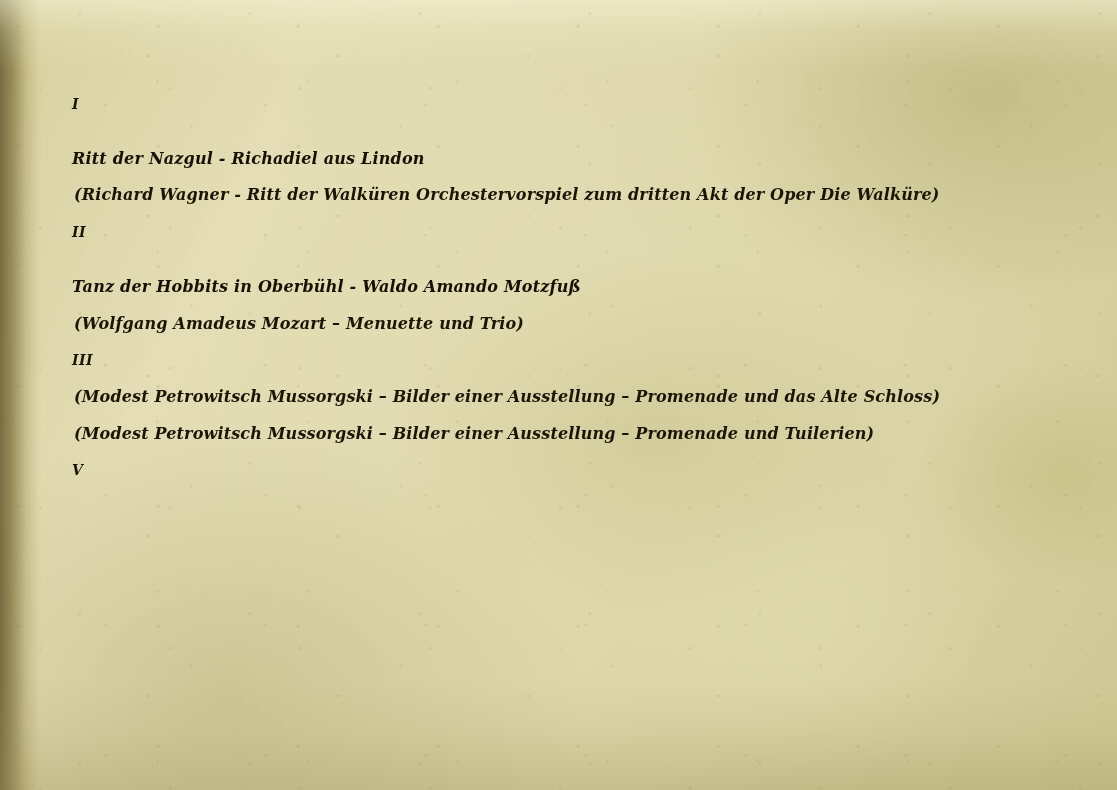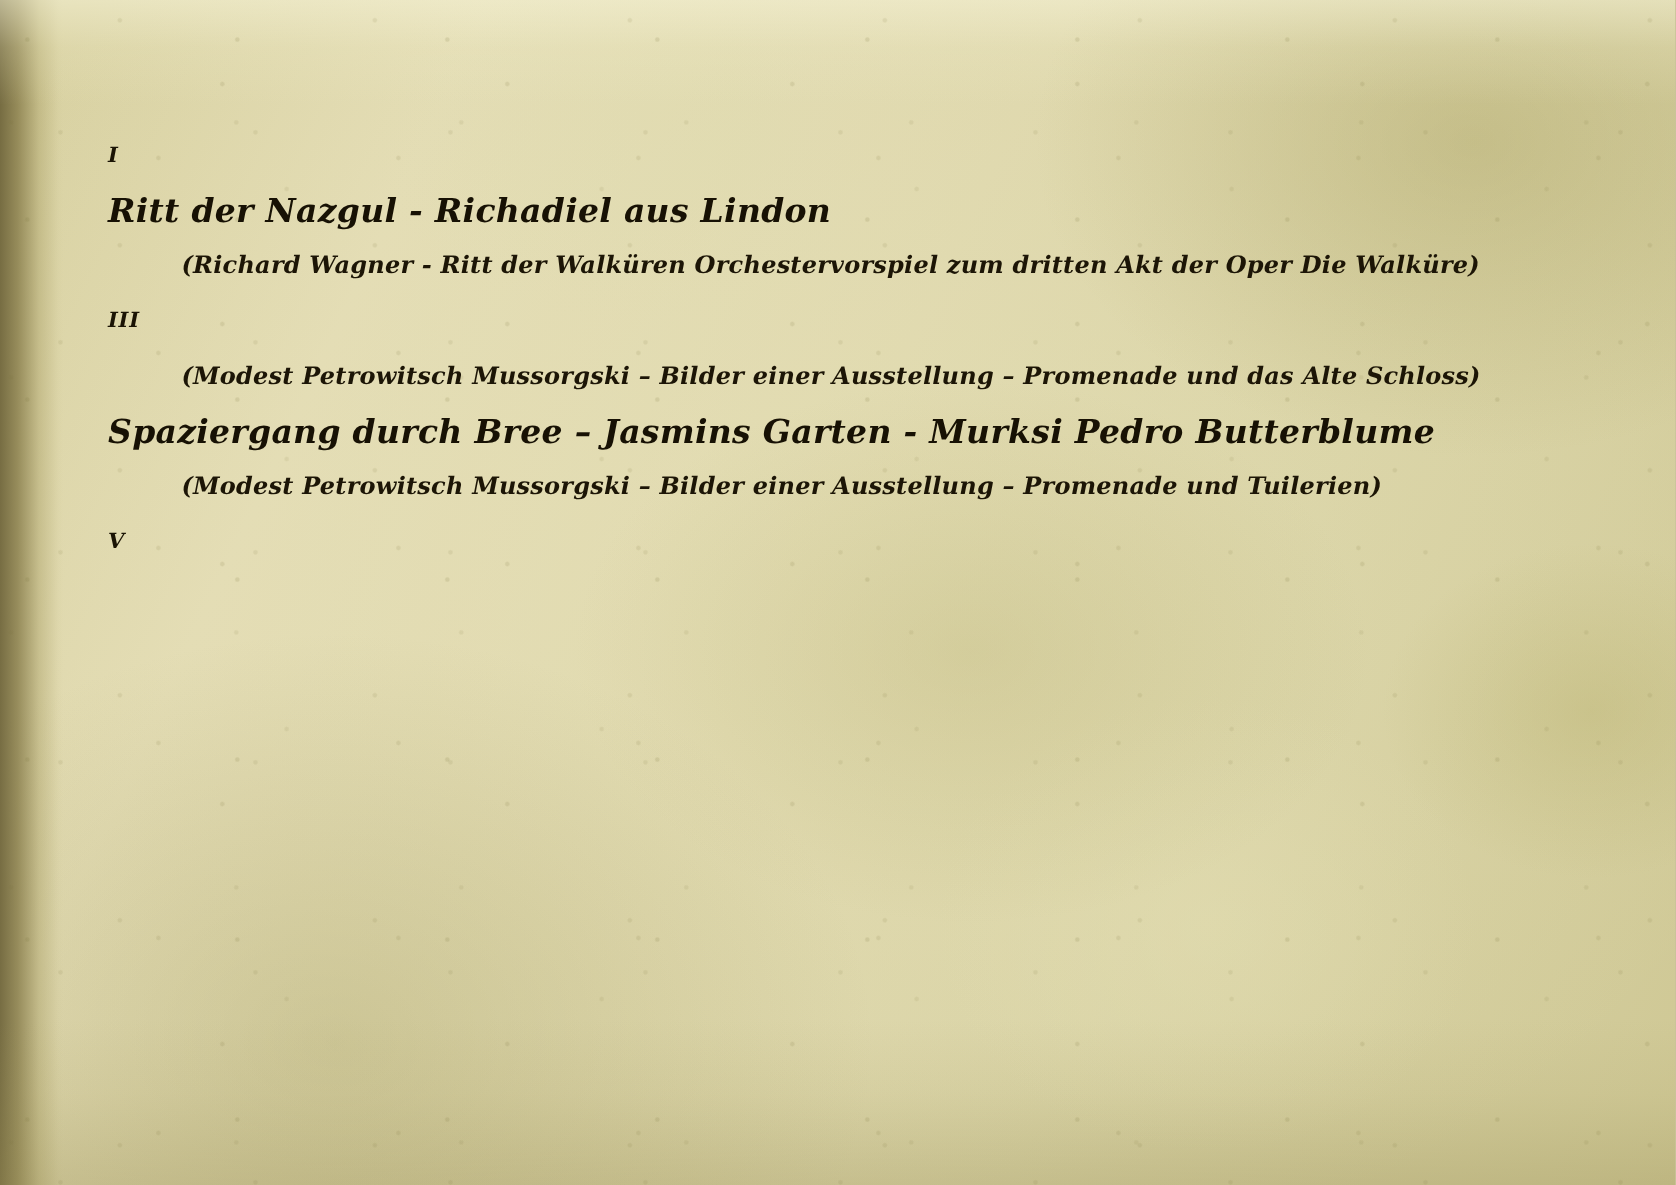--- a/index.html
+++ b/index.html
@@ -87,64 +87,68 @@
     font-size: 14px;
     color: #1b1405;
     letter-spacing: 0.5px;
     line-height: 36.7px;
     white-space: nowrap;
   }
   .title {
     font-family: "DejaVu Serif", serif;
     font-style: italic;
     font-weight: 700;
-    font-size: 22px;
+    font-size: 16px;
     color: #171104;
     line-height: 36.7px;
     letter-spacing: 0.2px;
     white-space: nowrap;
+    margin-top: 18px;
   }
   .source {
     font-family: "DejaVu Serif", serif;
     font-style: italic;
     font-weight: 700;
     font-size: 16px;
     color: #1c1506;
     line-height: 36.7px;
     letter-spacing: 0.15px;
     white-space: nowrap;
     padding-left: 2px;
-    margin-left: 47px;
   }
 </style>
 </head>
 <body>
 
 <div id="page">
   <div id="left-edge"></div>
   <div id="top-edge"></div>
   <div id="bottom-edge"></div>
   <div id="grain"></div>
 
   <div id="content">
 
     <div class="group">
       <div class="numeral">I</div>
       <div class="title">Ritt der Nazgul - Richadiel aus Lindon</div>
       <div class="source">(Richard Wagner - Ritt der Walküren Orchestervorspiel zum dritten Akt der Oper Die Walküre)</div>
     </div>
 
+    <div class="group">
+      <div class="numeral">II</div>
+      <div class="title">Tanz der Hobbits in Oberbühl - Waldo Amando Motzfuß</div>
+      <div class="source">(Wolfgang Amadeus Mozart – Menuette und Trio)</div>
+    </div>
 
     <div class="group">
       <div class="numeral">III</div>
       <div class="source">(Modest Petrowitsch Mussorgski – Bilder einer Ausstellung – Promenade und das Alte Schloss)</div>
     </div>
 
     <div class="group">
-      <div class="title">Spaziergang durch Bree – Jasmins Garten - Murksi Pedro Butterblume</div>
       <div class="source">(Modest Petrowitsch Mussorgski – Bilder einer Ausstellung – Promenade und Tuilerien)</div>
     </div>
 
     <div class="group">
       <div class="numeral">V</div>
     </div>
 
   </div>
 </div>
 

